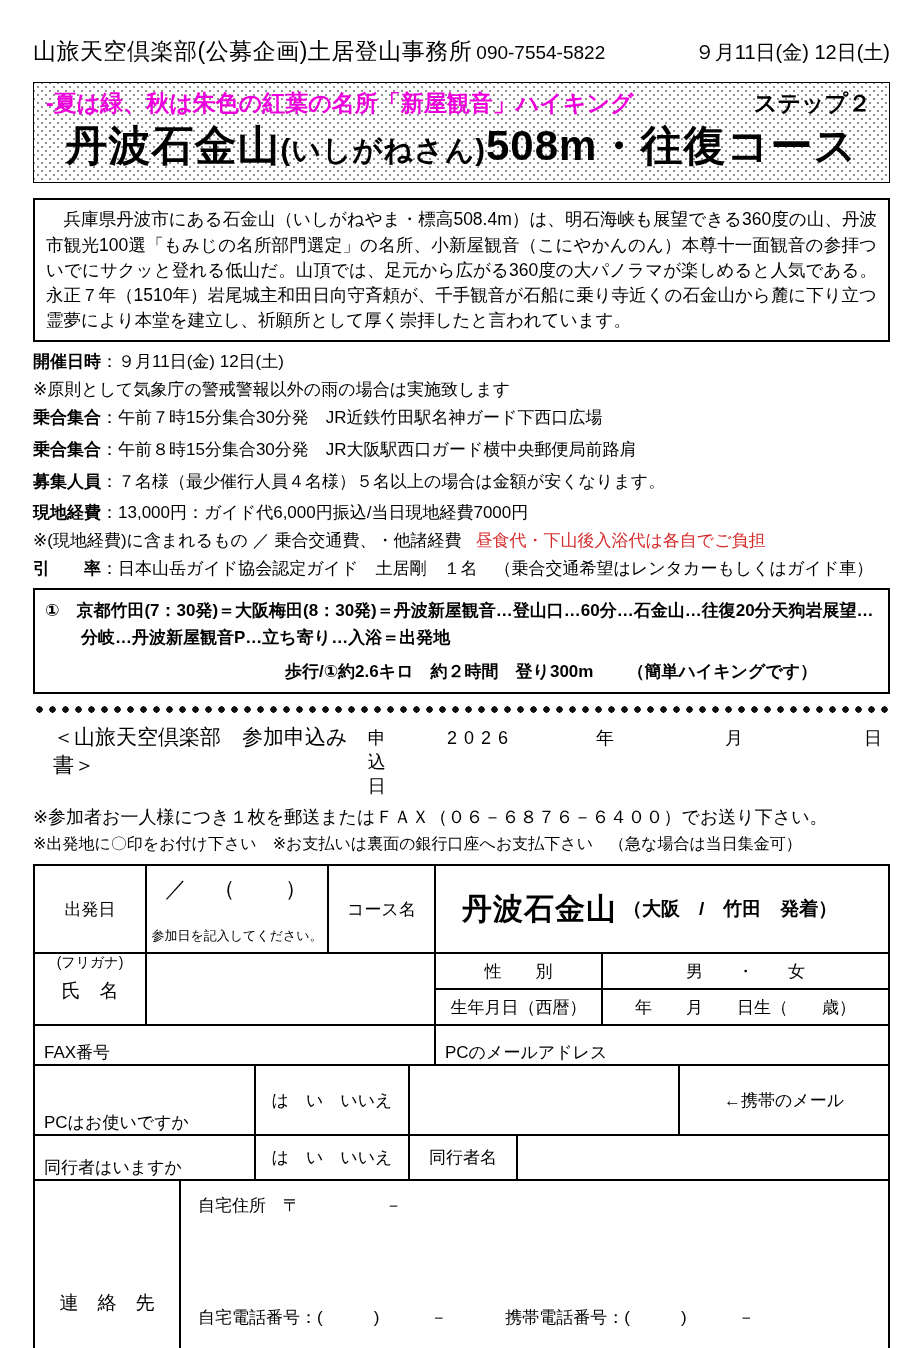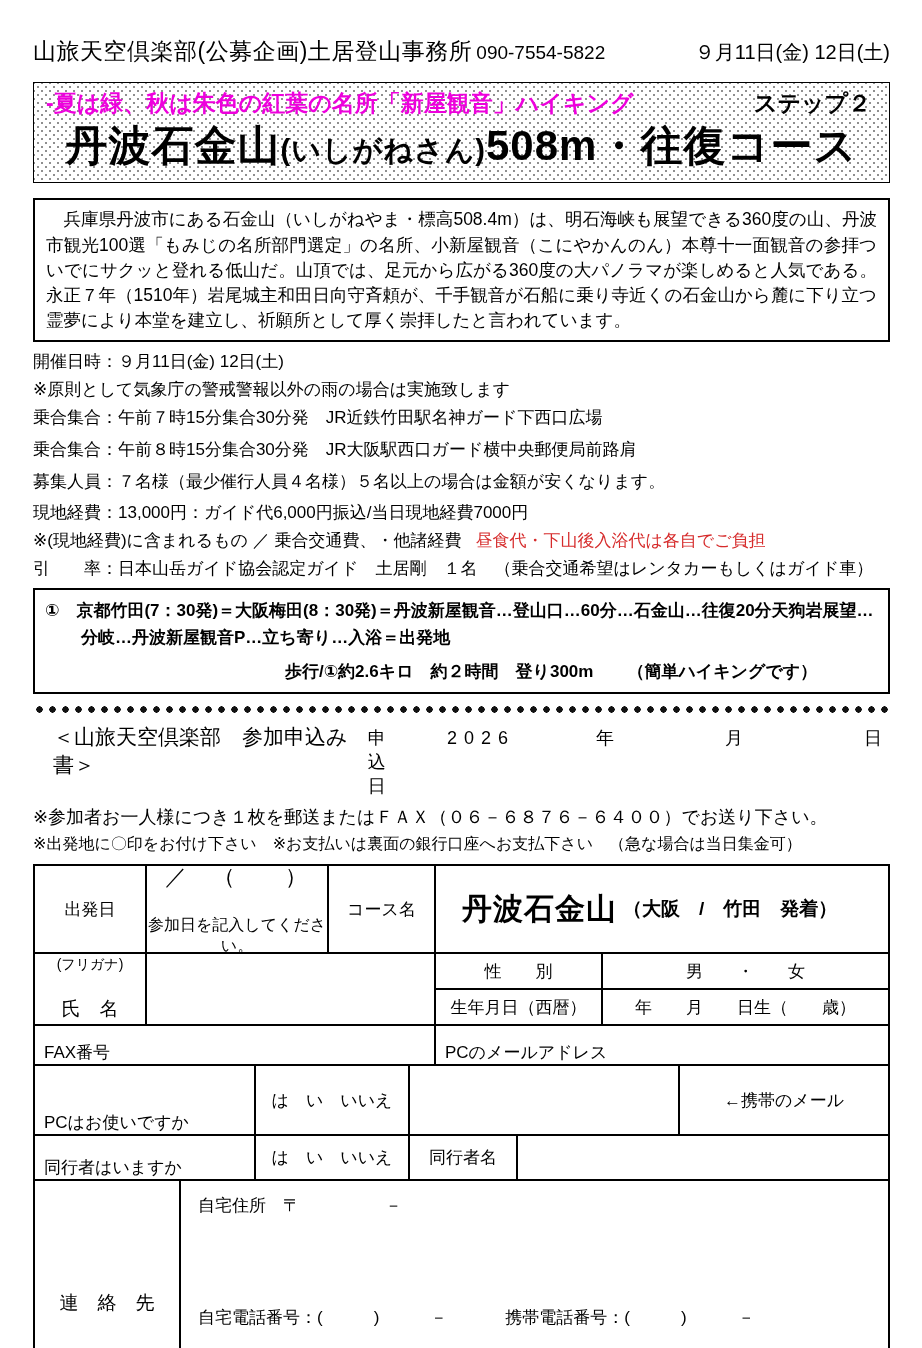--- a/index.html
+++ b/index.html
@@ -30,21 +30,21 @@
   .step { font-weight:bold; font-size:23px; padding-right:6px; }
   .banner-title { text-align:center; font-weight:bold; font-size:42px; line-height:1.2; letter-spacing:1px; margin-top:2px; }
   .banner-title .reading { font-size:29px; }
 
   
   .desc-box { margin-top:15px; border:2px solid #000; padding:7px 11px; font-size:17.5px; line-height:25.2px; text-align:justify; }
 
   
   .info { margin-top:8px; }
   .info-line { font-size:17px; line-height:23px; margin-top:5px; white-space:nowrap; }
-  .info-line .lbl { font-weight:normal; }
+  .info-line .lbl { font-weight:bold; }
   .red { color:#d62b2b; }
   .note-inline { margin-left:14px; }
 
   
   .itinerary { margin-top:8px; border:2px solid #000; padding:7px 10px 9px; font-weight:bold; font-size:17px; }
   .route { padding-left:36px; text-indent:-36px; line-height:27px; }
   .stats { padding-left:240px; margin-top:9px; }
 
   
   .dots {
@@ -71,21 +71,21 @@
   .fc { border-left:2px solid #000; box-sizing:border-box; display:flex; align-items:center; font-size:17px; }
   .fc:first-child { border-left:none; }
   .rA{height:86px} .rB{height:70px} .rC{height:38px} .rD{height:68px} .rE{height:43px} .rF{height:196px}
   .w110{width:110px} .w182{width:182px} .w107{width:107px} .w289{width:289px}
   .w399{width:399px} .w245{width:219px} .w154{width:154px} .w270{width:270px}
   .w108{width:108px} .w144{width:144px} .grow{flex:1}
   .center{justify-content:center; text-align:center;}
   .padl{padding-left:9px;align-items:flex-end;}
   .fc-col{flex-direction:column; align-items:stretch; padding:0;}
   .dep-val{font-size:22px; letter-spacing:2px;}
-  .dep-note{font-size:16px; margin-top:23px; letter-spacing:0;}
+  .dep-note{font-size:13px; margin-top:23px; letter-spacing:0;}
   .course-name{font-weight:bold; font-size:30px; letter-spacing:1px;}
   .course-route{font-weight:bold; font-size:19px; margin-left:6px;}
   .furigana{font-size:14px;}
   .name-lbl{font-size:19px; margin-top:6px;}
   .subrow{display:flex; flex:1;}
   .subrow + .subrow{border-top:2px solid #000;}
   .sub-label{width:165px; display:flex; align-items:center; justify-content:center; font-size:17px;}
   .sub-val{flex:1; border-left:2px solid #000; display:flex; align-items:center; justify-content:center; font-size:17px;}
   .contact-lbl{font-size:19px; padding-top:48px;}
   .contact-body{flex-direction:column; align-items:stretch; padding:13px 10px 9px 17px; font-size:17px;}
@@ -177,21 +177,21 @@
       <div class="fc w107 center">
         <span>コース名</span>
       </div>
       <div class="fc grow" style="padding-left:26px;">
         <span class="course-name">丹波石金山</span>
         <span class="course-route">（大阪　/　竹田　発着）</span>
       </div>
     </div>
 
     <div class="frow rB">
-      <div class="fc w110 fc-col center" style="justify-content:center;gap:16px;">
+      <div class="fc w110 fc-col center" style="justify-content:flex-start;">
         <div class="furigana center">(フリガナ)</div>
         <div class="name-lbl center">氏　名</div>
       </div>
       <div class="fc w289"></div>
       <div class="fc grow fc-col">
         <div class="subrow">
           <div class="sub-label">
             <span>性　　別</span>
           </div>
           <div class="sub-val">

